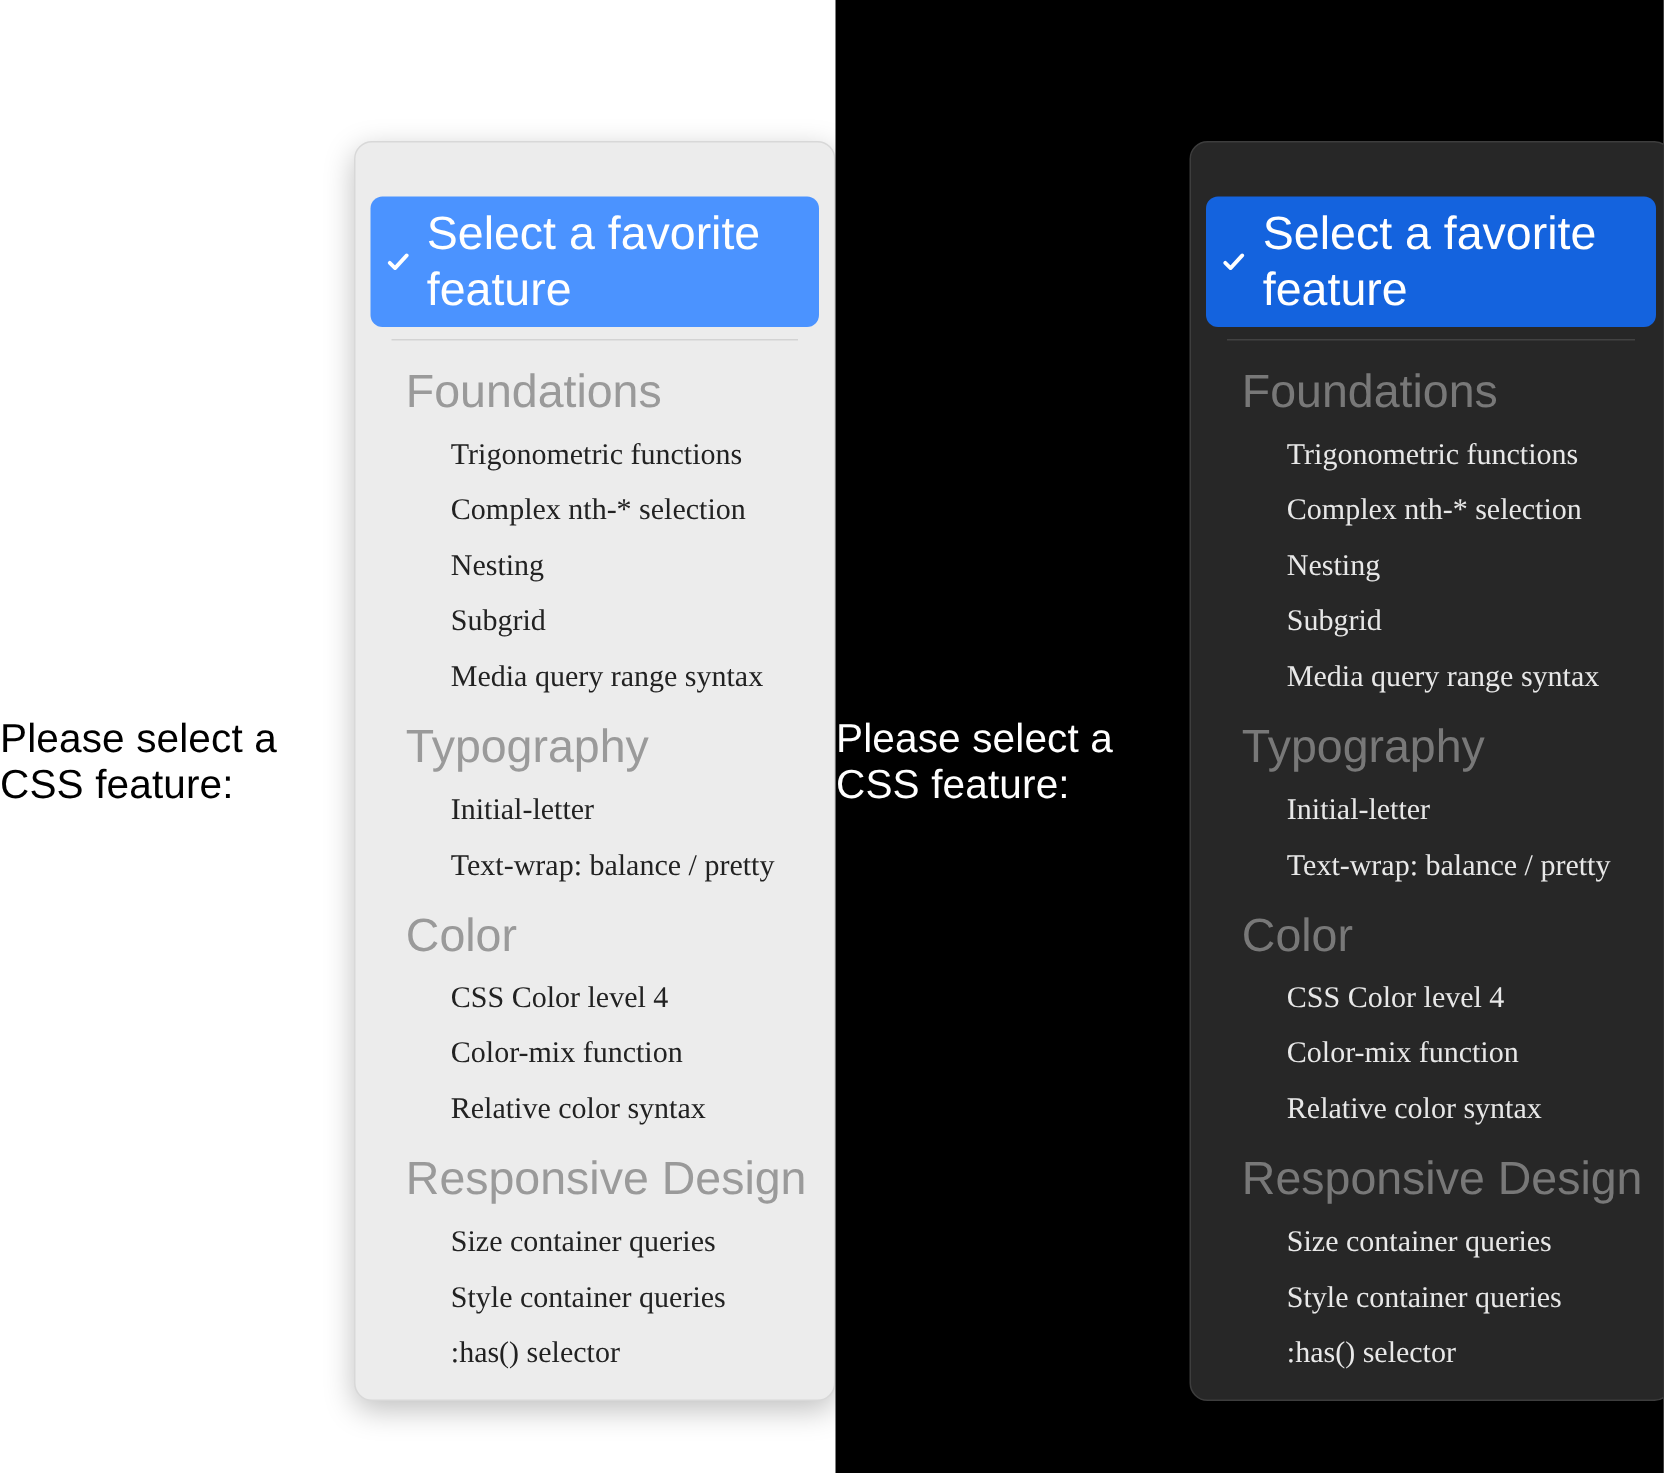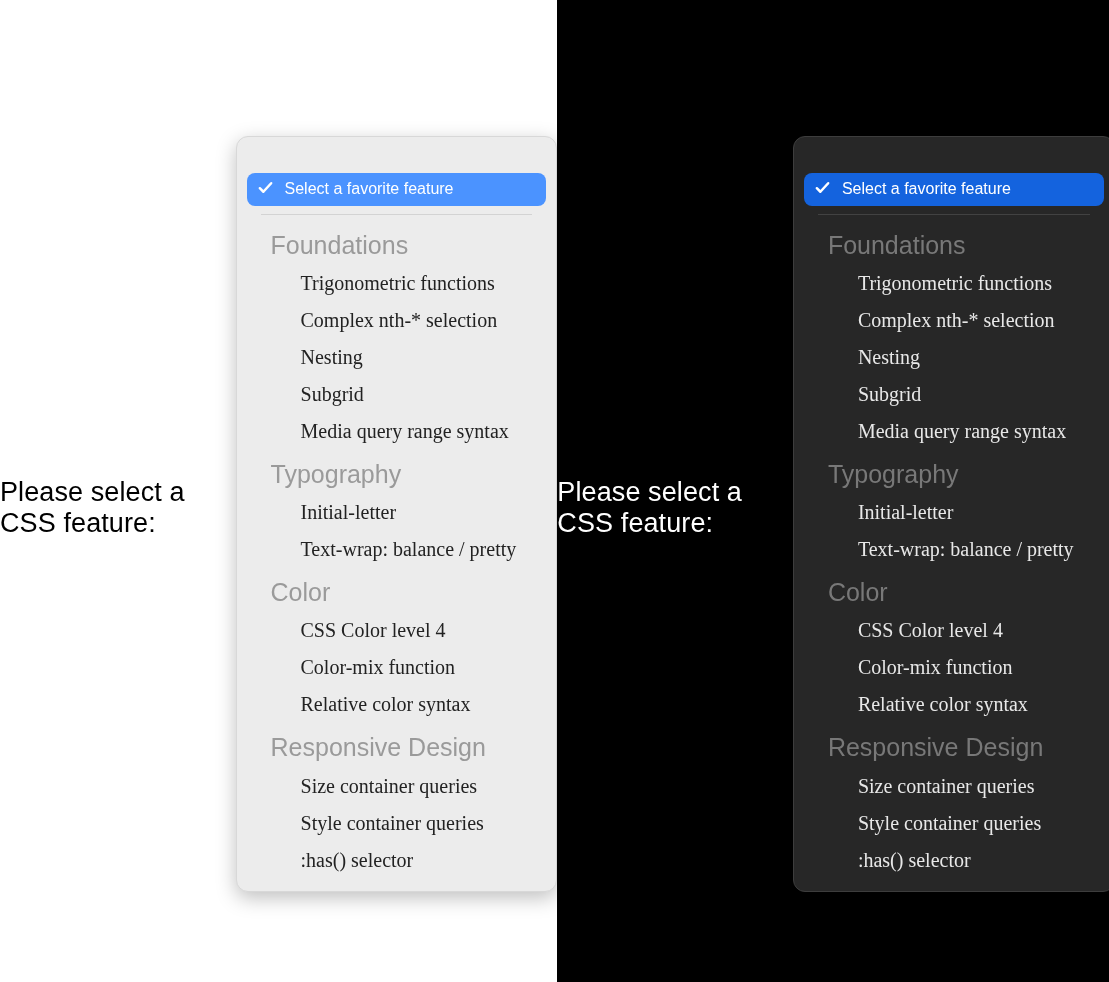--- a/index.html
+++ b/index.html
@@ -39,24 +39,24 @@
     .light .dropdown {
       background: #ececec;
       border: 1px solid #d8d8d8;
     }
     .dark .dropdown {
       background: #272727;
       border: 1px solid #3d3d3d;
     }
     .selected-row {
       display: flex;
-      align-items: flex-start;
+      align-items: center;
       border-radius: 8px;
       padding: 6px 10px 7px 8px;
-      font-size: 16px;
+      font-size: 31px;
       color: #ffffff;
       line-height: 1.2;
       margin-top: 28px;
     }
     .light .selected-row { background: #4b93ff; }
     .dark .selected-row  { background: #1463de; }
     .check-icon {
       width: 22px;
       display: inline-flex;
       align-items: center;
@@ -65,21 +65,21 @@
       flex-shrink: 0;
     }
     .check-icon svg { width: 17px; height: 17px; }
     .divider {
       height: 1px;
       margin: 8px 14px 6px 14px;
     }
     .light .divider { background: #d3d3d3; }
     .dark  .divider { background: #424242; }
     .group-label {
-      font-size: 25px;
+      font-size: 31px;
       padding: 9px 0 4px 24px;
       line-height: 1.25;
     }
     .light .group-label { color: #9a9a9a; }
     .dark  .group-label { color: #787878; }
     .option {
       font-size: 20px;
       padding: 6px 0 6px 54px;
       line-height: 1.25;
       cursor: default;

